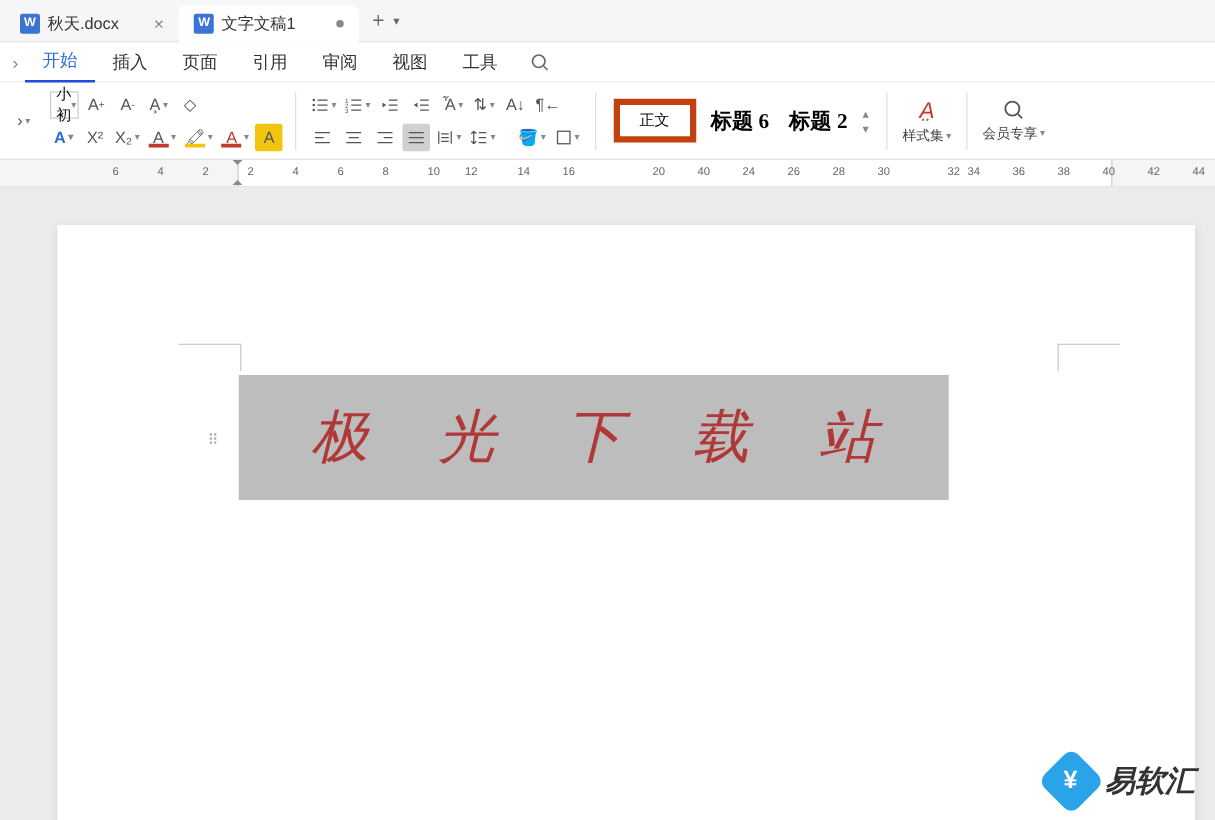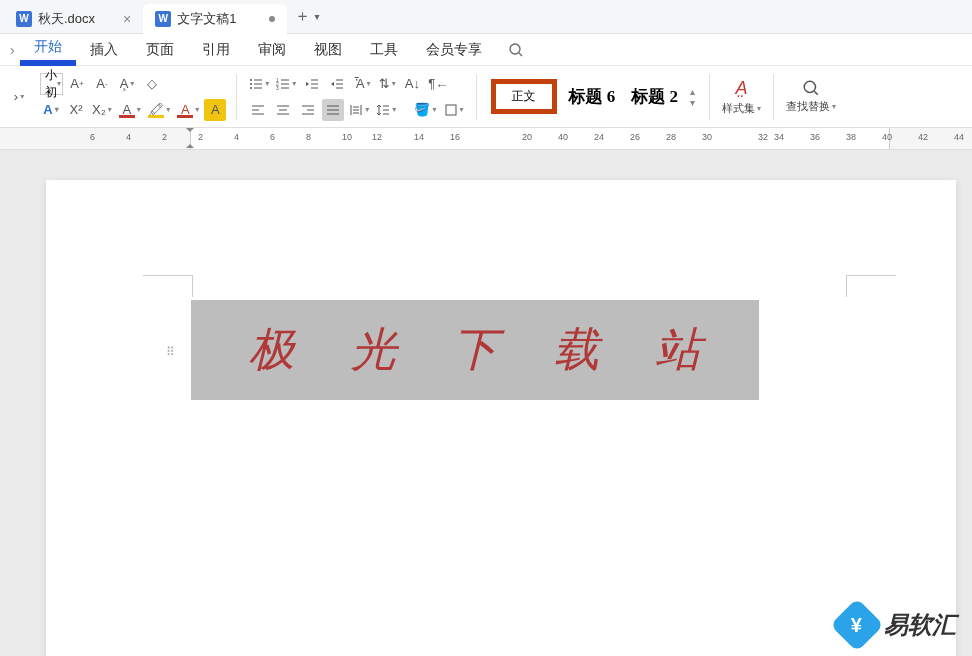--- a/index.html
+++ b/index.html
@@ -14,21 +14,21 @@
     .tab-title { font-size: 13px; color: #333; margin-right: 20px; }
     .tab-close { color: #888; font-size: 14px; margin-left: 8px; }
     .tab-dot { width: 6px; height: 6px; background: #888; border-radius: 50%; margin-left: 12px; }
     .tab-add { display: flex; align-items: center; margin-left: 8px; color: #666; font-size: 16px; }
     .tab-add-chevron { margin-left: 4px; font-size: 10px; }
     
     
     .menu-bar { height: 32px; display: flex; align-items: center; padding: 0 10px; border-bottom: 1px solid #e8e8e8; background: #fff; }
     .menu-leading { width: 10px; color: #888; font-size: 14px; }
     .menu-item { padding: 0 14px; color: #333; font-size: 14px; cursor: pointer; height: 32px; display: flex; align-items: center; }
-    .menu-item.active { color: #2a6fd6; border-bottom: 6px solid #1d4ed8; font-weight: 500; font-family: Liberation Serif, serif; }
+    .menu-item.active { color: #2a6fd6; border-bottom: 2px solid #1d4ed8; font-weight: 500; font-family: Liberation Serif, serif; }
     .menu-search { margin-left: 12px; color: #666; }
     
     
     .ribbon { height: 62px; background: #fff; display: flex; align-items: center; padding: 6px 8px; border-bottom: 1px solid #e0e0e0; }
     .ribbon-group { display: flex; flex-direction: column; gap: 4px; padding: 0 6px; }
     .ribbon-row { display: flex; align-items: center; gap: 3px; }
     .ribbon-sep { width: 1px; height: 46px; background: #e0e0e0; margin: 0 4px; }
     .ribbon-btn { min-width: 22px; height: 22px; display: flex; align-items: center; justify-content: center; cursor: pointer; color: #555; font-size: 13px; padding: 0 2px; border-radius: 2px; }
     .ribbon-btn.with-dd::after { content: "▾"; font-size: 8px; margin-left: 2px; color: #888; }
     .ribbon-btn.active-bg { background: #d0d0d0; }
@@ -98,21 +98,20 @@
 
 <div class="menu-bar">
   <span class="menu-leading">›</span>
   <div class="menu-item active">开始</div>
   <div class="menu-item">插入</div>
   <div class="menu-item">页面</div>
   <div class="menu-item">引用</div>
   <div class="menu-item">审阅</div>
   <div class="menu-item">视图</div>
   <div class="menu-item">工具</div>
-  <div class="menu-item">会员专享</div>
   <span class="menu-search">
     <svg width="16" height="16" viewBox="0 0 16 16">
         <circle cx="7" cy="7" r="5" fill="none" stroke="#666" stroke-width="1.3"></circle>
         <line x1="11" y1="11" x2="14" y2="14" stroke="#666" stroke-width="1.3"></line>
       </svg>
   </span>
 </div>
 
 <div class="ribbon">
   <span class="ribbon-btn with-dd" style="margin-right:4px;">›</span>
@@ -275,21 +274,21 @@
 
   <div class="ribbon-sep"></div>
 
   <div class="ribbon-tall">
     <span>
         <svg width="18" height="18" viewBox="0 0 16 16">
           <circle cx="7" cy="7" r="5" fill="none" stroke="#555" stroke-width="1.3"></circle>
           <line x1="11" y1="11" x2="14" y2="14" stroke="#555" stroke-width="1.3"></line>
         </svg>
       </span>
-    <span class="ribbon-tall-label">查找替换</span>
+    <span class="ribbon-tall-label">会员专享</span>
   </div>
 </div>
 
 <div class="ruler">
   <div class="ruler-white"></div>
   <div class="ruler-inner" id="ruler-ticks">
       <span class="ruler-tick" style="left: 50px;">6</span>
       <span class="ruler-tick" style="left: 86px;">4</span>
       <span class="ruler-tick" style="left: 122px;">2</span>
       <span class="ruler-tick" style="left: 158px;">2</span>

